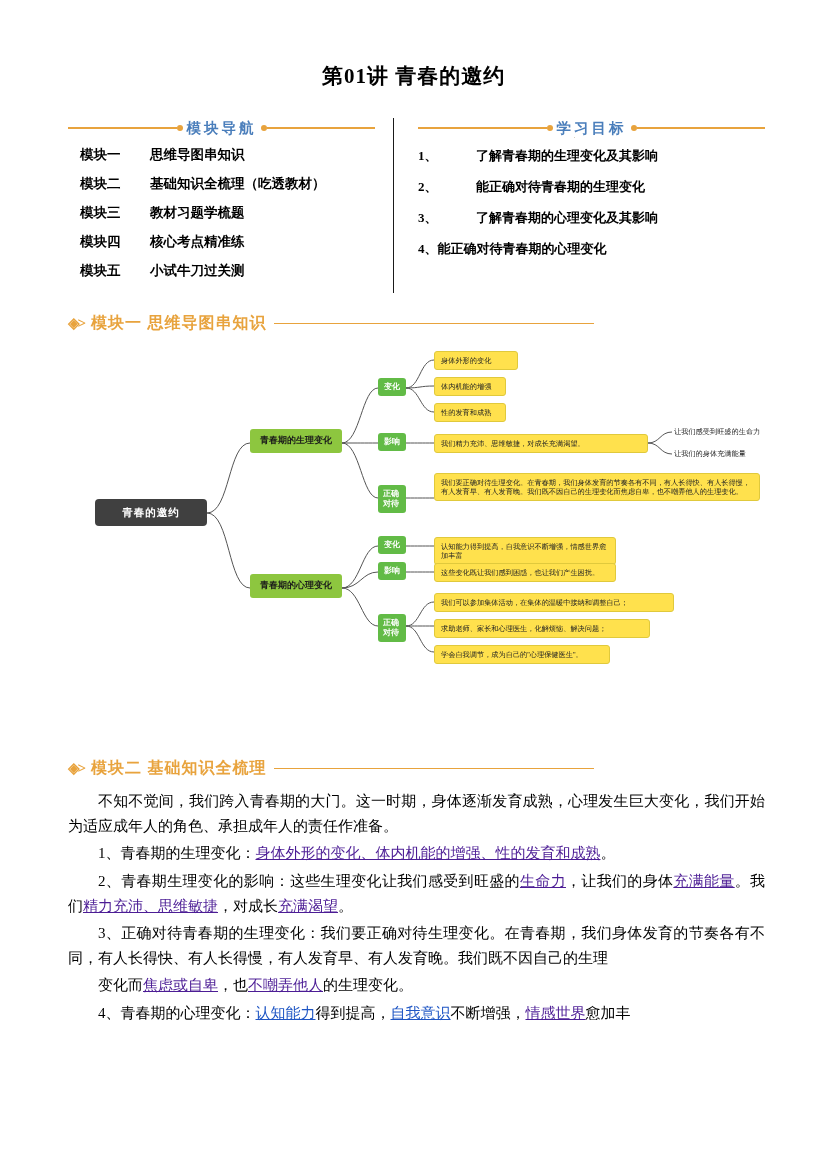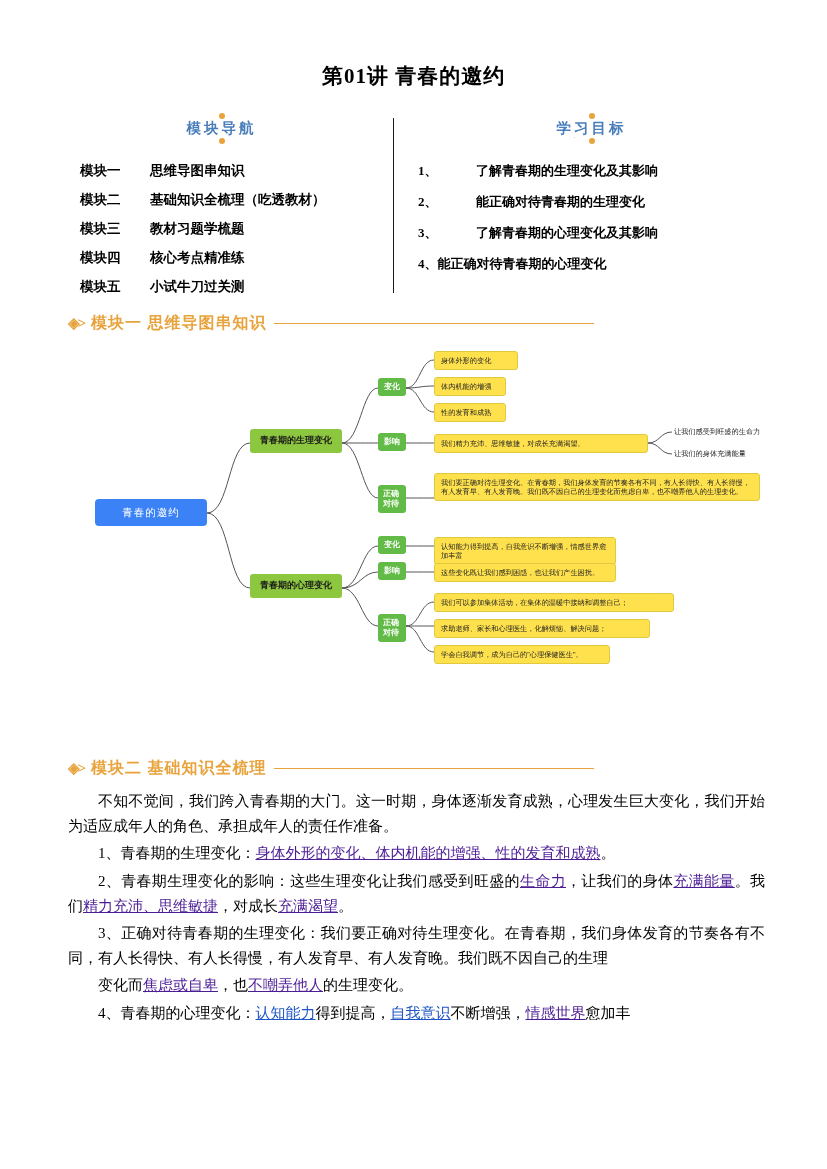--- a/index.html
+++ b/index.html
@@ -53,22 +53,21 @@
     box-sizing: border-box;
   }
   .panel-left { width: 325px; padding-right: 18px;}
   .panel-right { width: 372px; padding-left: 24px; border-left: 1.3px solid #1a1a1a; }
 
   .panel-head {
     display: flex;
     align-items: center;
     justify-content: center;
     height: 20px;
-    margin-bottom: 24px;
-    flex-direction: column;
+    margin-bottom: 8px;
   }
   .panel-head .rule {
     flex: 1 1 auto;
     height: 1.2px;
     background: #e8a33d;
   }
   .panel-head .dot {
     width: 6px; height: 6px; border-radius: 50%;
     background: #e8a33d;
     flex: 0 0 auto;
@@ -145,24 +144,24 @@
   .mindmap svg { position: absolute; left: 0; top: 0; }
   .node {
     position: absolute;
     box-sizing: border-box;
     font-family: "Liberation Sans", sans-serif;
     display: flex;
     align-items: center;
     line-height: 1.28;
   }
   .n-root {
-    background: #3b82f6;
+    background: #404040;
     color: #fff;
     font-size: 10.5px;
-    font-weight: normal;
+    font-weight: bold;
     border-radius: 4px;
     padding: 7px 10px;
     justify-content: center;
     letter-spacing: 1px;
   }
   .n-l2 {
     background: #8dc63f;
     color: #1a1a1a;
     font-size: 9px;
     font-weight: bold;

